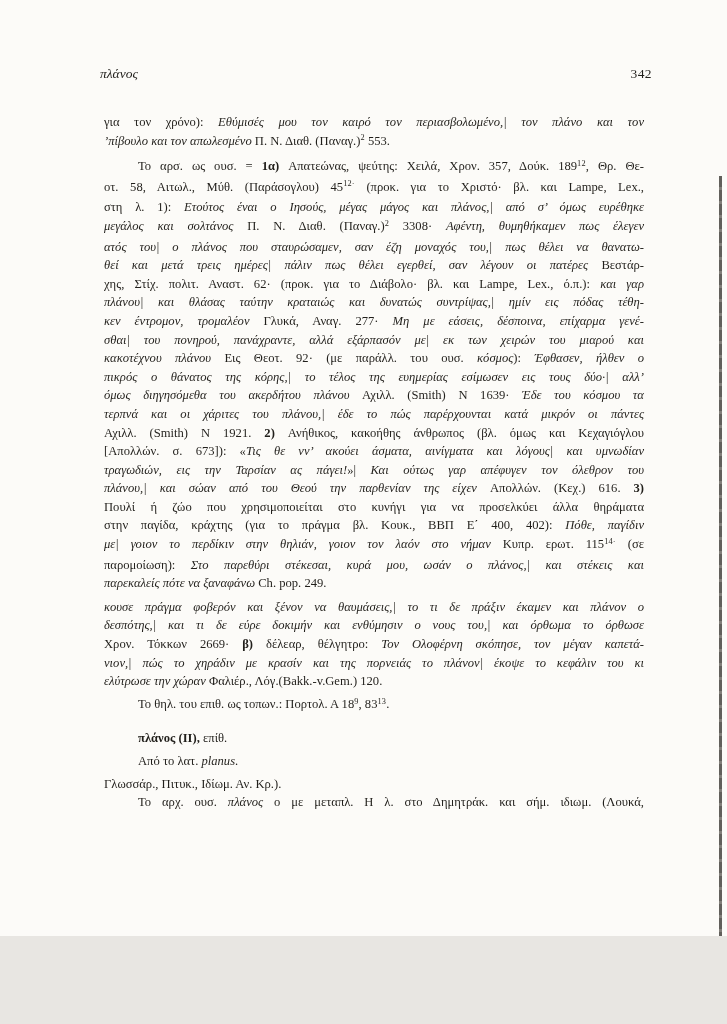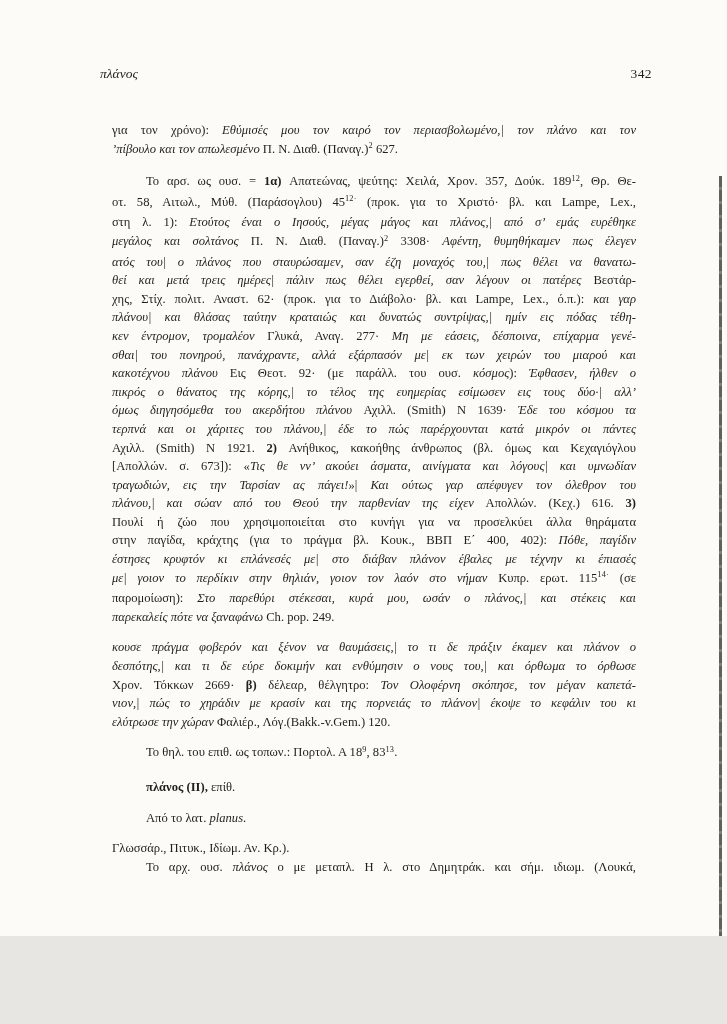--- a/index.html
+++ b/index.html
@@ -16,21 +16,21 @@
     position:absolute;left:100px;top:66px;width:552px;
     display:flex;justify-content:space-between;align-items:baseline;
     font-size:13.5px;line-height:16px;
   }
   .headword{font-style:italic;}
   .pageno{font-style:normal;letter-spacing:.4px;}
   .content{
     position:absolute;left:100px;top:109px;width:548px;
     font-size:12.6px;line-height:18.6px;
   }
-  .para{margin:12px;font-family:Liberation Serif, serif;}
+  .para{margin:4px;font-family:Liberation Serif, serif;}
   .line{text-align:justify;text-align-last:justify;}
   .line.last{text-align-last:left;}
   .line.indent{text-indent:34px;}
   .it{font-style:italic;}
   .bd{font-weight:bold;}
   .sup{font-size:8.3px;position:relative;top:-4.3px;letter-spacing:.2px;}
   .scan-edge-line{
     position:absolute;left:719px;top:176px;width:2.5px;height:838px;
     background:repeating-linear-gradient(180deg,#46443f 0 11px,#6b6862 11px 14px);
     opacity:.85;
@@ -46,44 +46,43 @@
 <div class="page">
 
   <div class="running-head">
     <span class="headword">πλάνος</span>
     <span class="pageno">342</span>
   </div>
 
   <div class="content" id="text-column">
       <div class="para">
         <div class="line"><span>για τον χρόνο): </span><span class="it">Εθύμισές μου τον καιρό τον περιασβολωμένο,| τον πλάνο και τον</span></div>
-        <div class="line last"><span class="it">’πίβουλο και τον απωλεσμένο </span><span>Π. Ν. Διαθ. (Παναγ.)</span><span class="sup">2</span><span> 627.</span></div>
+        <div class="line last"><span class="it">’πίβουλο και τον απωλεσμένο </span><span>Π. Ν. Διαθ. (Παναγ.)</span><span class="sup">2</span><span> 553.</span></div>
       </div>
       <div class="para" style="margin-top: 5px;">
         <div class="line indent"><span>Το αρσ. ως ουσ. = </span><span class="bd">1α) </span><span>Απατεώνας, ψεύτης: Χειλά, Χρον. 357, Δούκ. 189</span><span class="sup">12</span><span>, Θρ. Θε-</span></div>
         <div class="line"><span>οτ. 58, Αιτωλ., Μύθ. (Παράσογλου) 45</span><span class="sup">12·</span><span> (προκ. για το Χριστό· βλ. και Lampe, Lex.,</span></div>
-        <div class="line"><span>στη λ. 1): </span><span class="it">Ετούτος έναι ο Ιησούς, μέγας μάγος και πλάνος,| από σ’ εμάς ευρέθηκε</span></div>
+        <div class="line"><span>στη λ. 1): </span><span class="it">Ετούτος έναι ο Ιησούς, μέγας μάγος και πλάνος,| από σ’ όμως ευρέθηκε</span></div>
         <div class="line"><span class="it">μεγάλος και σολτάνος </span><span>Π. Ν. Διαθ. (Παναγ.)</span><span class="sup">2</span><span> 3308· </span><span class="it">Αφέντη, θυμηθήκαμεν πως έλεγεν</span></div>
         <div class="line"><span class="it">ατός του| ο πλάνος που σταυρώσαμεν, σαν έζη μοναχός του,| πως θέλει να θανατω-</span></div>
         <div class="line"><span class="it">θεί και μετά τρεις ημέρες| πάλιν πως θέλει εγερθεί, σαν λέγουν οι πατέρες </span><span>Βεστάρ-</span></div>
         <div class="line"><span>χης, Στίχ. πολιτ. Αναστ. 62· (προκ. για το Διάβολο· βλ. και Lampe, Lex., ό.π.): </span><span class="it">και γαρ</span></div>
         <div class="line"><span class="it">πλάνου| και θλάσας ταύτην κραταιώς και δυνατώς συντρίψας,| ημίν εις πόδας τέθη-</span></div>
         <div class="line"><span class="it">κεν έντρομον, τρομαλέον </span><span>Γλυκά, Αναγ. 277· </span><span class="it">Μη με εάσεις, δέσποινα, επίχαρμα γενέ-</span></div>
         <div class="line"><span class="it">σθαι| του πονηρού, πανάχραντε, αλλά εξάρπασόν με| εκ των χειρών του μιαρού και</span></div>
         <div class="line"><span class="it">κακοτέχνου πλάνου </span><span>Εις Θεοτ. 92· (με παράλλ. του ουσ. </span><span class="it">κόσμος</span><span>): </span><span class="it">Έφθασεν, ήλθεν ο</span></div>
         <div class="line"><span class="it">πικρός ο θάνατος της κόρης,| το τέλος της ευημερίας εσίμωσεν εις τους δύο·| αλλ’</span></div>
         <div class="line"><span class="it">όμως διηγησόμεθα του ακερδήτου πλάνου </span><span>Αχιλλ. (Smith) N 1639· </span><span class="it">Έδε του κόσμου τα</span></div>
         <div class="line"><span class="it">τερπνά και οι χάριτες του πλάνου,| έδε το πώς παρέρχουνται κατά μικρόν οι πάντες</span></div>
         <div class="line"><span>Αχιλλ. (Smith) N 1921. </span><span class="bd">2) </span><span>Ανήθικος, κακοήθης άνθρωπος (βλ. όμως και Κεχαγιόγλου</span></div>
         <div class="line"><span>[Απολλών. σ. 673]): «</span><span class="it">Τις θε νν’ ακούει άσματα, αινίγματα και λόγους| και υμνωδίαν</span></div>
         <div class="line"><span class="it">τραγωδιών, εις την Ταρσίαν ας πάγει!</span><span>»| </span><span class="it">Και ούτως γαρ απέφυγεν τον όλεθρον του</span></div>
         <div class="line"><span class="it">πλάνου,| και σώαν από του Θεού την παρθενίαν της είχεν </span><span>Απολλών. (Κεχ.) 616. </span><span class="bd">3)</span></div>
         <div class="line"><span>Πουλί ή ζώο που χρησιμοποιείται στο κυνήγι για να προσελκύει άλλα θηράματα</span></div>
         <div class="line"><span>στην παγίδα, κράχτης (για το πράγμα βλ. Κουκ., ΒΒΠ Ε΄ 400, 402): </span><span class="it">Πόθε, παγίδιν</span></div>
-        <div class="line"><span class="it">έστησες κρυφτόν κι επλάνεσές με| στο διάβαν πλάνον έβαλες με τέχνην κι έπιασές</span></div>
         <div class="line"><span class="it">με| γοιον το περδίκιν στην θηλιάν, γοιον τον λαόν στο νήμαν </span><span>Κυπρ. ερωτ. 115</span><span class="sup">14·</span><span> (σε</span></div>
         <div class="line"><span>παρομοίωση): </span><span class="it">Στο παρεθύρι στέκεσαι, κυρά μου, ωσάν ο πλάνος,| και στέκεις και</span></div>
         <div class="line last"><span class="it">παρεκαλείς πότε να ξαναφάνω </span><span>Ch. pop. 249.</span></div>
       </div>
       <div class="para" style="margin-top: 5px;">
         <div class="line"><span class="it">κουσε πράγμα φοβερόν και ξένον να θαυμάσεις,| το τι δε πράξιν έκαμεν και πλάνον ο</span></div>
         <div class="line"><span class="it">δεσπότης,| και τι δε εύρε δοκιμήν και ενθύμησιν ο νους του,| και όρθωμα το όρθωσε</span></div>
         <div class="line"><span>Χρον. Τόκκων 2669· </span><span class="bd">β) </span><span>δέλεαρ, θέλγητρο: </span><span class="it">Τον Ολοφέρνη σκόπησε, τον μέγαν καπετά-</span></div>
         <div class="line"><span class="it">νιον,| πώς το χηράδιν με κρασίν και της πορνειάς το πλάνον| έκοψε το κεφάλιν του κι</span></div>
         <div class="line last"><span class="it">ελύτρωσε την χώραν </span><span>Φαλιέρ., Λόγ.(Bakk.-v.Gem.) 120.</span></div>

